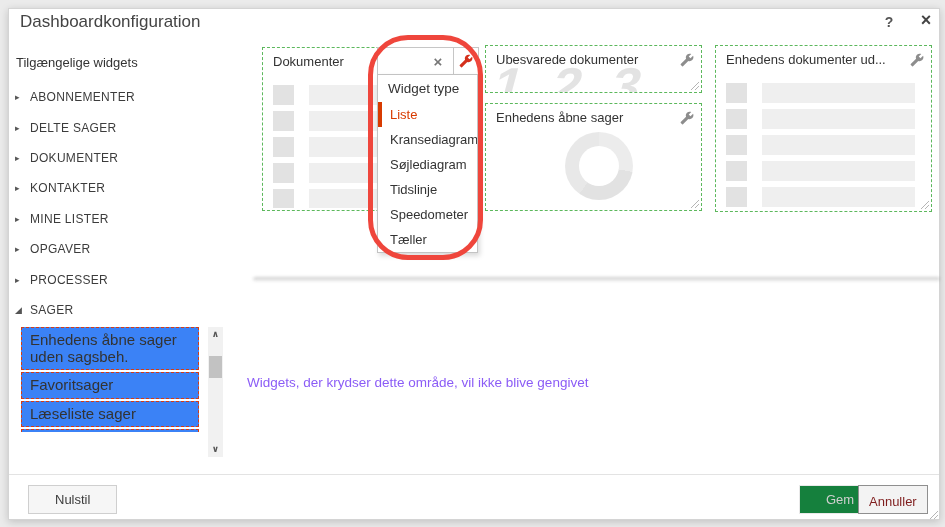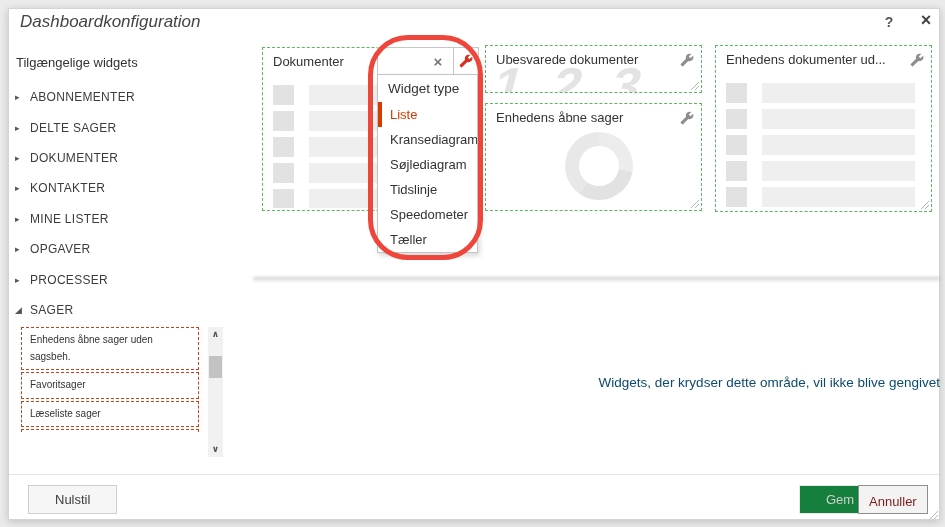--- a/index.html
+++ b/index.html
@@ -8,35 +8,35 @@
     position: relative; width: 945px; height: 527px; overflow: hidden;
     background: #ebebeb;
     font-family: "Liberation Sans", "DejaVu Sans", sans-serif;
     color: #3c3c3c;
   }
   .dialog {
     position: absolute; left: 8px; top: 8px; width: 932px; height: 512px;
     background: #fff; border: 1px solid #d4d4d4;
     box-shadow: 0 2px 8px rgba(0,0,0,0.18);
   }
-  .dlg-title { position: absolute; left: 20px; top: 12px; font-size: 17px; color: #444; font-style: italic; }
+  .dlg-title { position: absolute; left: 20px; top: 12px; font-size: 17px; color: #444; }
   .dlg-help  { position: absolute; left: 880px; top: 14px; width: 18px; text-align: center;
                font-size: 14px; font-weight: bold; color: #555; cursor: pointer; }
   .dlg-close { position: absolute; left: 915px; top: 10px; width: 22px; text-align: center;
                font-size: 18px; font-weight: bold; color: #444; cursor: pointer; }
 
   
   .sb-heading { position: absolute; left: 16px; top: 55px; font-size: 13px; color: #333; }
   .cat-list { position: absolute; left: 15px; top: 82px; width: 210px; }
   .cat { height: 30.4px; display: flex; align-items: center; cursor: pointer; }
   .cat-arrow { width: 15px; font-size: 9px; color: #555; }
   .cat-label { font-size: 12px; color: #3c3c3c; letter-spacing: 0.3px; }
   .wi-list { position: absolute; left: 21px; top: 327px; width: 178px; height: 131px; overflow: hidden; }
-  .wi-item { border: 1px dashed #d23c16; background: #ffffff; margin-bottom: 2px;
-             padding: 4px 8px; font-size: 10px; line-height: 16.5px; color: #333; cursor: move; }
+  .wi-item { border: 1px dashed #d23c16; background: #3b82f6; margin-bottom: 2px;
+             padding: 4px 8px; font-size: 15px; line-height: 16.5px; color: #333; cursor: move; }
   .wi-item.stub { height: 3px; padding: 0; border-bottom: none; }
   .sb-scroll { position: absolute; left: 208px; top: 327px; width: 15px; height: 130px; background: #f1f1f1; }
   .sb-arrow { position: absolute; left: 0; width: 15px; height: 15px; text-align: center;
               font-size: 9px; font-weight: bold; color: #555; line-height: 15px; cursor: pointer; }
   .sb-arrow.down { bottom: 0; }
   .sb-thumb { position: absolute; left: 1px; top: 29px; width: 13px; height: 22px; background: #c2c2c2; cursor: grab; }
 
   
   .widget { position: absolute; background: #fff; border: 1px dashed #5cb85c; overflow: hidden; cursor: move; }
   .w-title { position: absolute; left: 10px; top: 6px; font-size: 13px; color: #333; white-space: nowrap; }
@@ -66,22 +66,22 @@
            border: 1px solid #c3c3c3; box-shadow: 2px 3px 5px rgba(0,0,0,0.15); z-index: 21; overflow: hidden; }
   .mhead { height: 27px; line-height: 27px; padding-left: 10px; font-size: 13.5px; color: #333; }
   .mitem { height: 25px; line-height: 25px; padding-left: 12px; font-size: 13px; color: #333; cursor: pointer; }
   .mitem.selected { color: #d83b01; border-left: 4px solid #d83b01; padding-left: 8px; }
   .oval { position: absolute; left: 368px; top: 35px; width: 115px; height: 225px;
           border: 5px solid #ef463c; border-radius: 40px; z-index: 30; pointer-events: none; }
 
   .canvas-shadow { position: absolute; left: 253px; top: 277px; width: 687px; height: 5px;
                    background: linear-gradient(to bottom, rgba(90,90,90,0.35), rgba(255,255,255,0));
                    filter: blur(1.5px); border-radius: 3px; }
-  .canvas-note { position: absolute; left: 247px; top: 375px; width: 693px; text-align: right;
-                 font-size: 13.5px; color: #0c4a6e; }
+  .canvas-note { position: absolute; left: 247px; top: 375px; width: 693px; text-align: left;
+                 font-size: 13.5px; color: #8b5cf6; }
 
   
   .footer-line { position: absolute; left: 9px; top: 474px; width: 930px; border-top: 1px solid #e3e3e3; }
   .btn { position: absolute; top: 485px; height: 29px; padding: 0 26px; font-size: 13px;
          font-family: inherit; border: 1px solid #cfcfcf; background: #f6f6f6; color: #3c3c3c; cursor: pointer; }
   .btn.reset { left: 28px; }
   .btn.save { left: 799px; color: #cfcfcf; border-color: #e9e9e9; background: #15803d; cursor: default; }
   .btn.cancel { left: 858px; padding: 8px 10px; border-color: #8f8f8f; background: #f3f3f3; color: #7f1d1d; }
   .dlg-grip { position: absolute; left: 929px; top: 510px; width: 9px; height: 9px; cursor: nwse-resize;
               clip-path: polygon(100% 0, 100% 100%, 0 100%);

